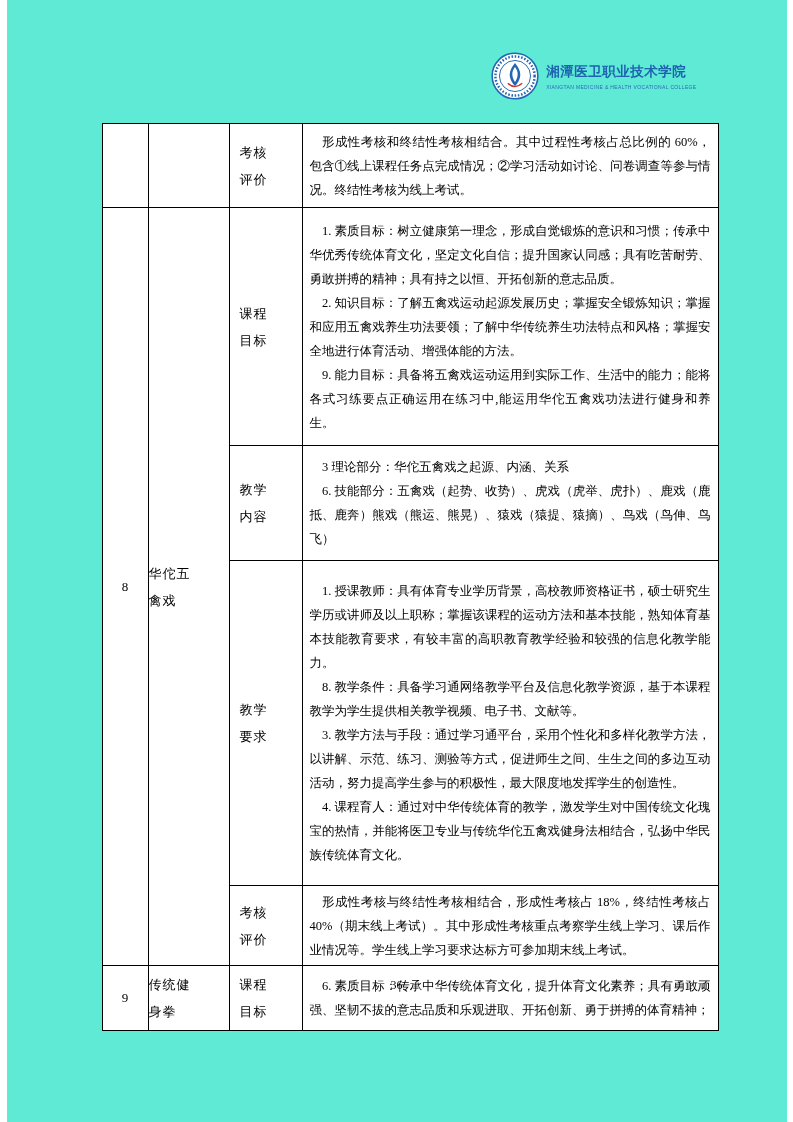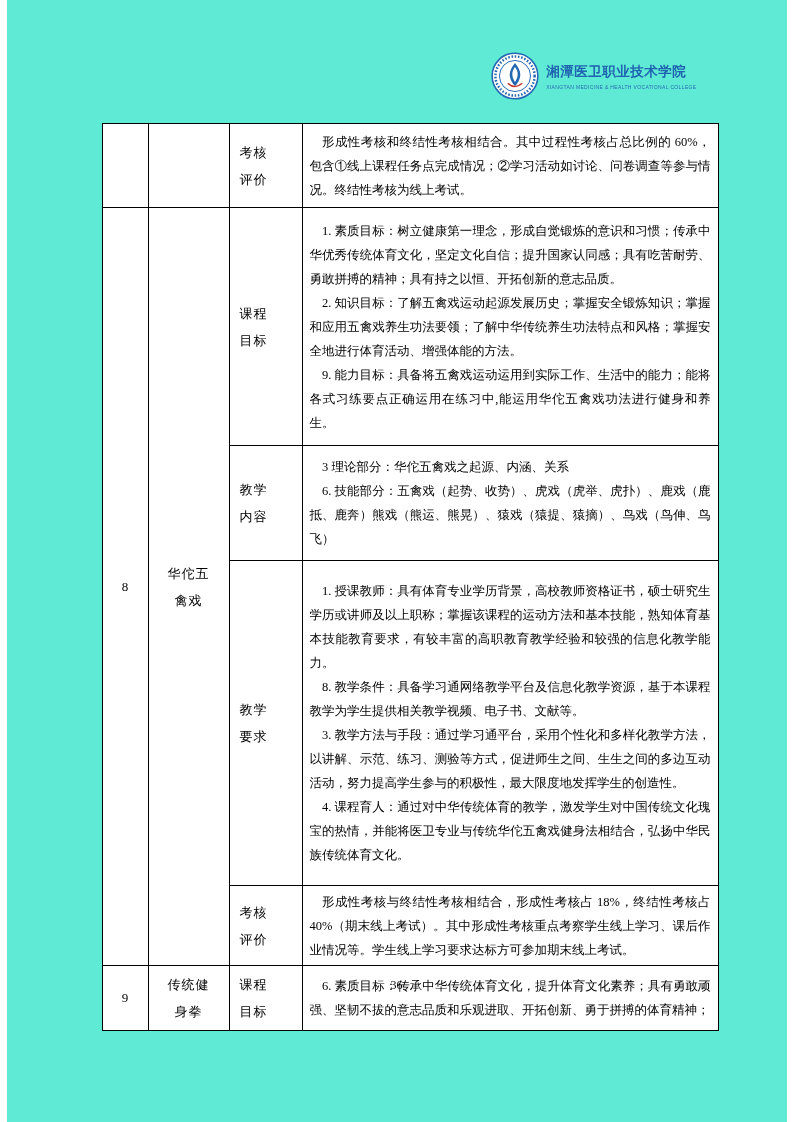--- a/index.html
+++ b/index.html
@@ -56,21 +56,21 @@
     background:#fff;
   }
   tr.row-cont     { height:84px; }
   tr.row-obj8     { height:238px; }
   tr.row-content8 { height:115px; }
   tr.row-req8     { height:325px; }
   tr.row-assess8  { height:80px; }
   tr.row-obj9     { height:65px; }
 
   td.cell-num { text-align:center; font-size:13px; }
-  td.cell-course { text-align:center; line-height:27px; font-size:13px; letter-spacing:1px; }
+  td.cell-course { line-height:27px; font-size:13px; letter-spacing:1px; }
   td.cell-label { padding-left:10px; line-height:27px; font-size:13px; letter-spacing:1px; }
   td.cell-content {
     padding:2px 7px;
     line-height:24px;
     text-align:justify;
     text-justify:inter-character;
   }
   td.cell-content p { margin:0; text-indent:1em; }
 
   

